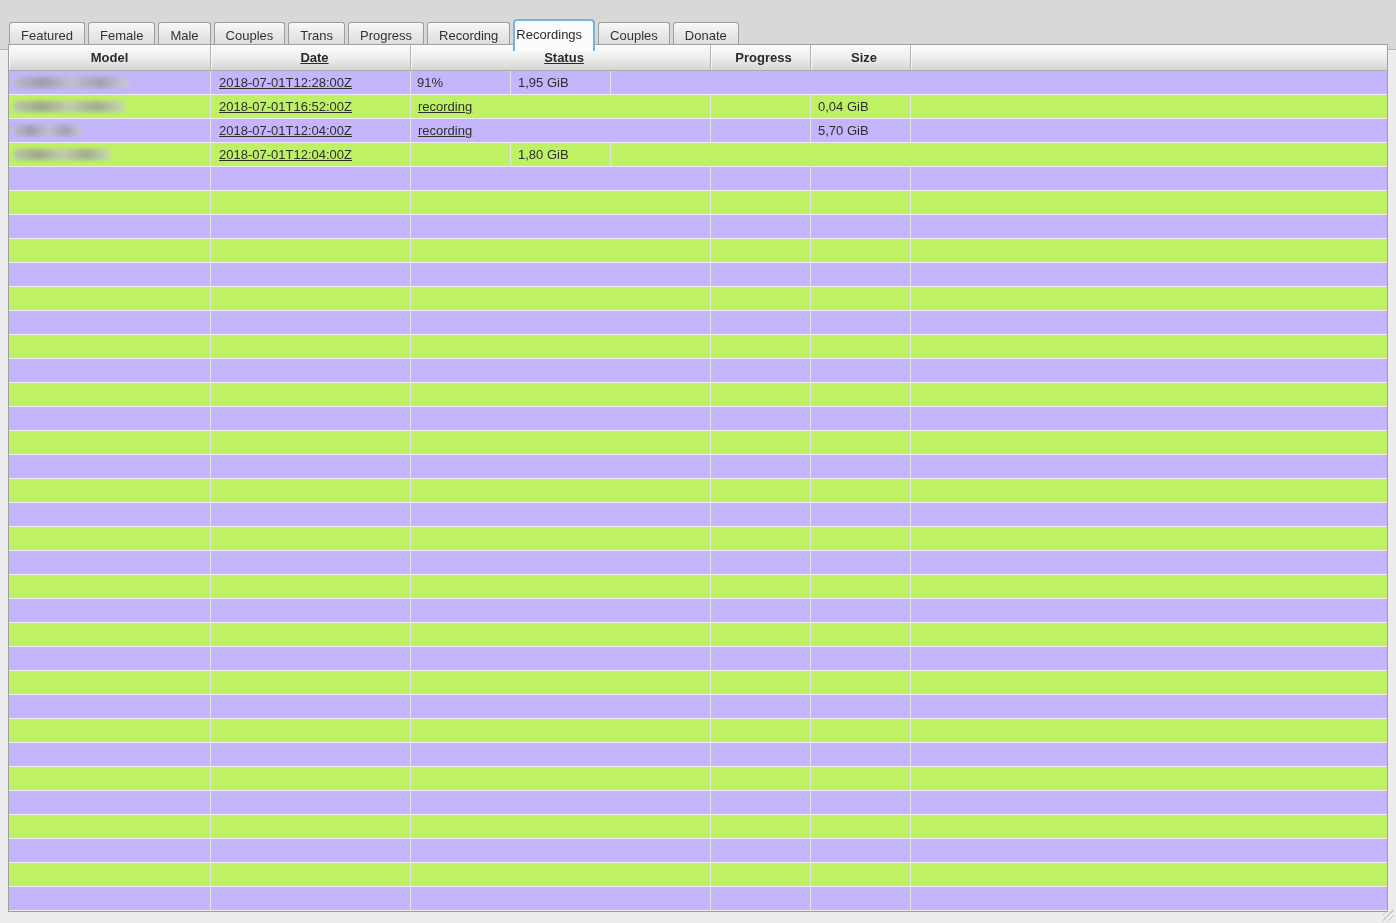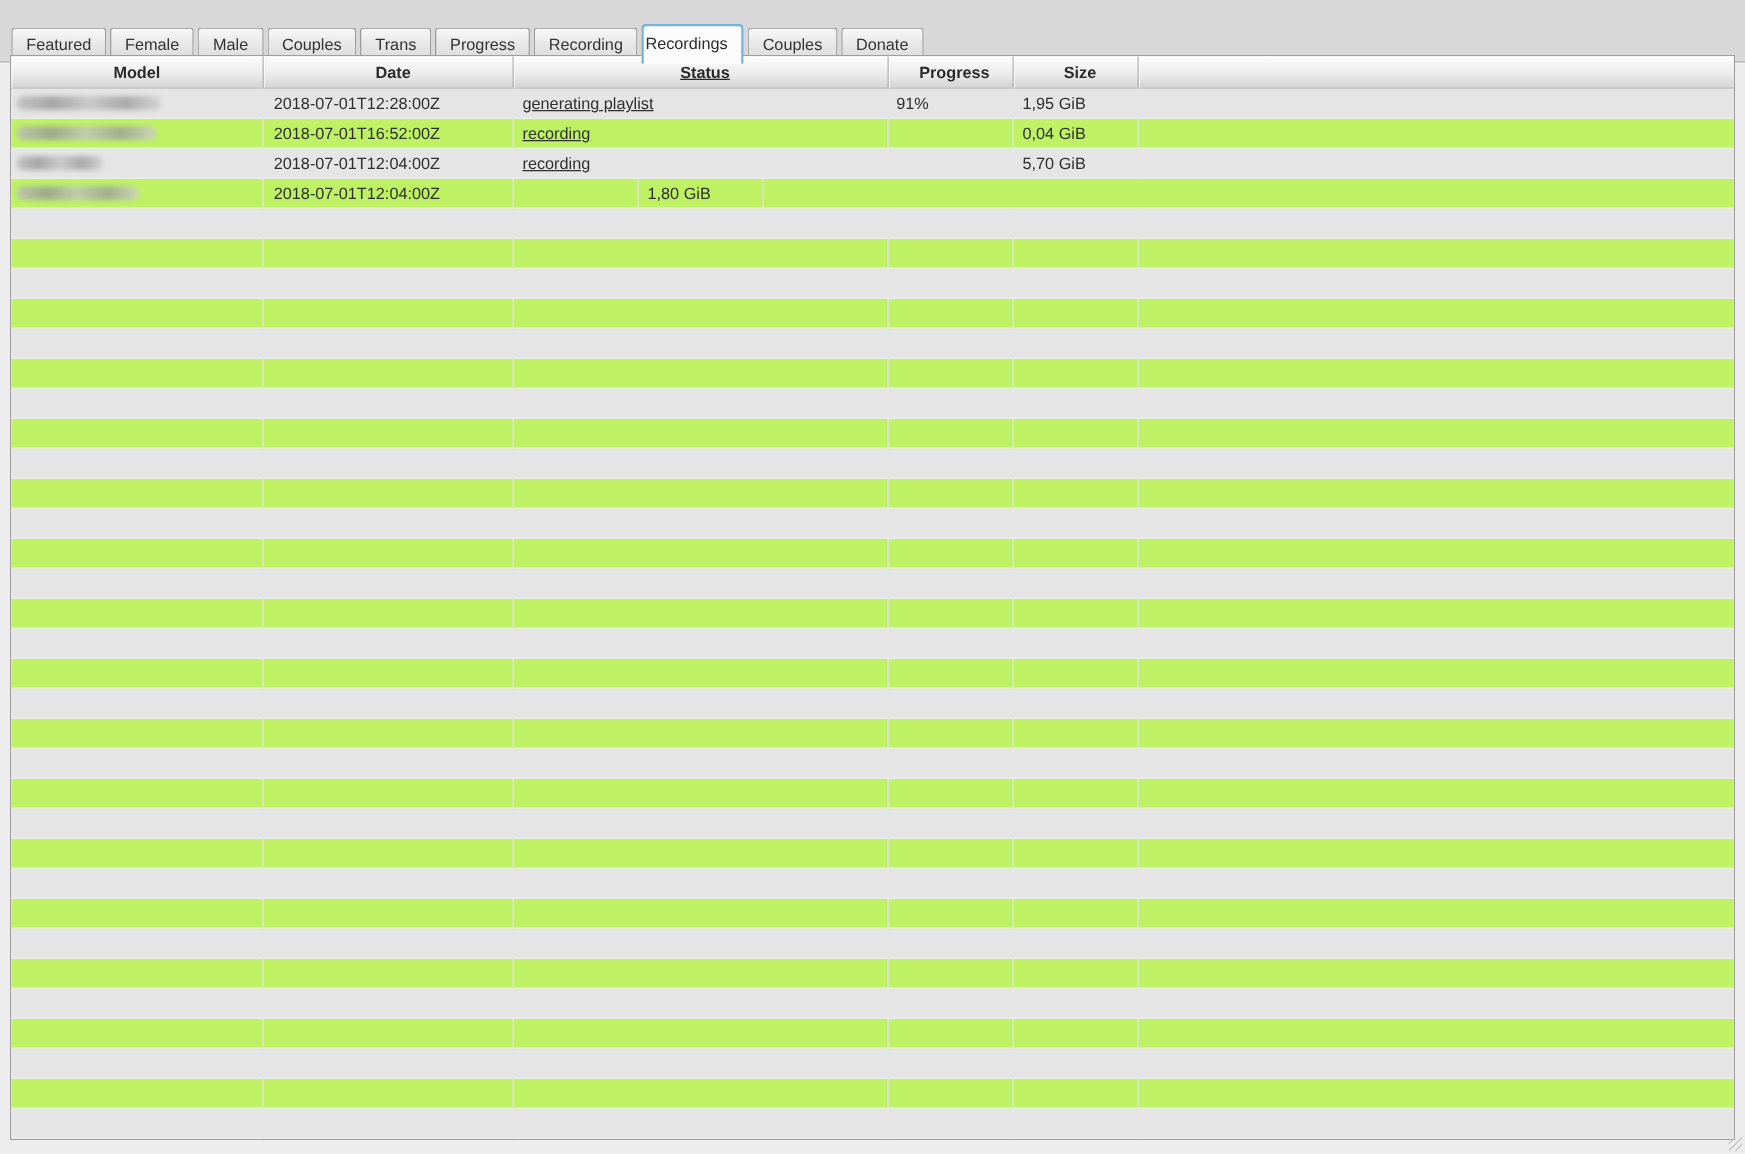--- a/index.html
+++ b/index.html
@@ -76,36 +76,36 @@
     line-height: 25px;
     border-right: 1px solid #b4b4b4;
     box-shadow: inset 1px 1px 0 rgba(255,255,255,0.65);
     overflow: hidden;
     white-space: nowrap;
   }
   .tbody { }
   .tr {
     display: flex;
     height: 24px;
-    background: #e5e5e5;
+    background: #c4b5fd;
   }
   .tr.alt { background: #bef264; }
   .td {
     height: 100%;
     border-right: 1px solid #e3e3e3;
     border-bottom: 1px solid #ededed;
     line-height: 23px;
     white-space: nowrap;
     overflow: hidden;
     color: #2e2e2e;
     display: flex;
     align-items: center;
   }
   .col-model    { width: 202px; }
-  .col-date     { width: 200px; padding-left: 8px; }
+  .col-date     { width: 200px; padding-left: 8px; text-decoration: underline; }
   .col-status   { width: 300px; padding-left: 7px; text-decoration: underline; }
   .col-progress { width: 100px; padding-left: 6px; }
   .col-size     { width: 100px; padding-left: 7px; }
   .col-extra    { flex: 1; border-right: none; }
   
   .blur-name {
     height: 11px;
     margin-left: 4px;
     border-radius: 6px;
     background: linear-gradient(90deg, #bdbdbd 0%, #969696 25%, #c2c2c2 50%, #9b9b9b 75%, #cfcfcf 100%);
@@ -153,21 +153,20 @@
         <div class="th col-progress">Progress</div>
         <div class="th col-size">Size</div>
         <div class="th col-extra"></div>
       </div>
     <div class="tbody">
         <div class="tr">
           <div class="td col-model">
             <div class="blur-name" style="width: 116px;"></div>
           </div>
           <div class="td col-date">2018-07-01T12:28:00Z</div>
-          <div class="td col-status">generating playlist</div>
           <div class="td col-progress">91%</div>
           <div class="td col-size">1,95 GiB</div>
           <div class="td col-extra"></div>
         </div>
         <div class="tr alt">
           <div class="td col-model">
             <div class="blur-name" style="width: 112px;"></div>
           </div>
           <div class="td col-date">2018-07-01T16:52:00Z</div>
           <div class="td col-status">recording</div>

